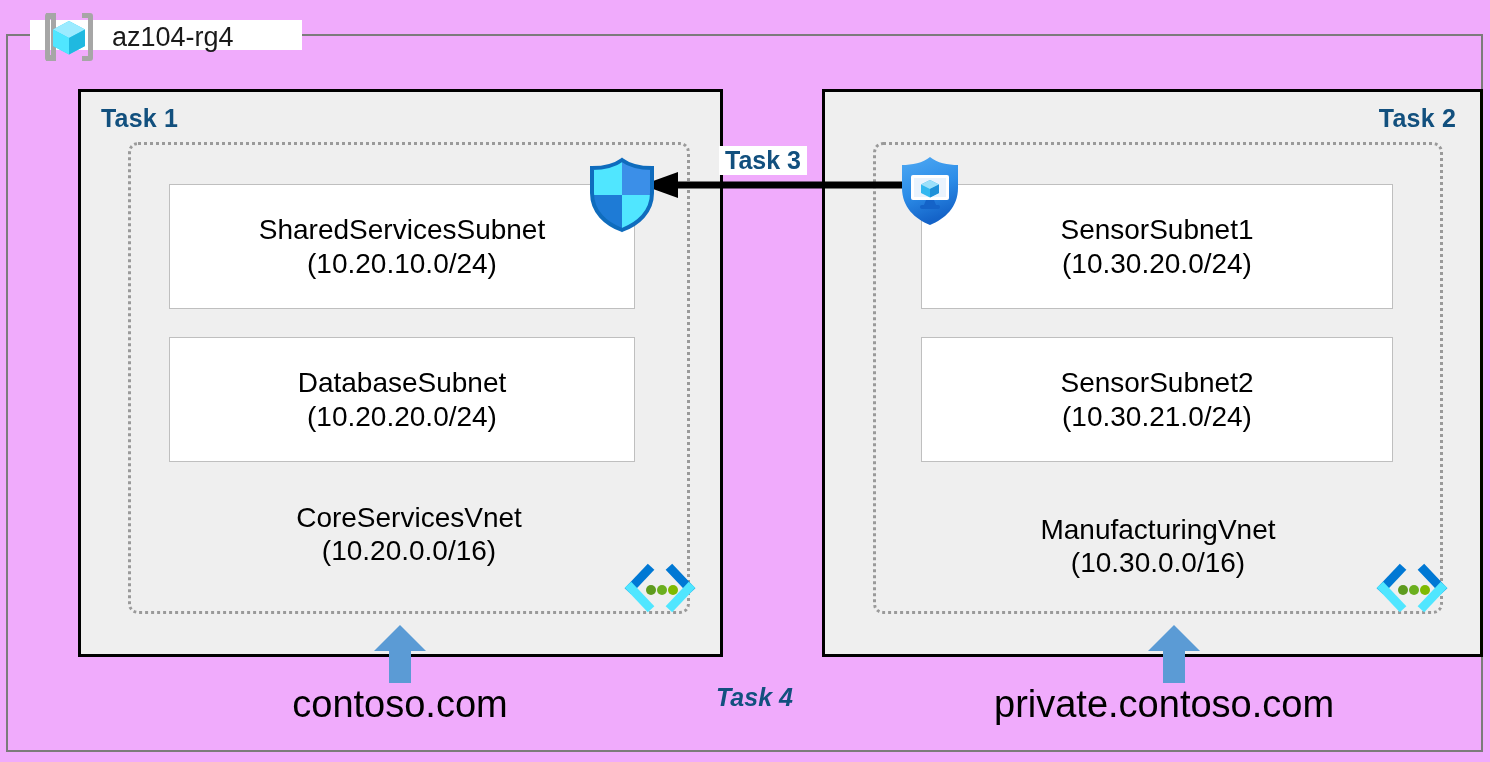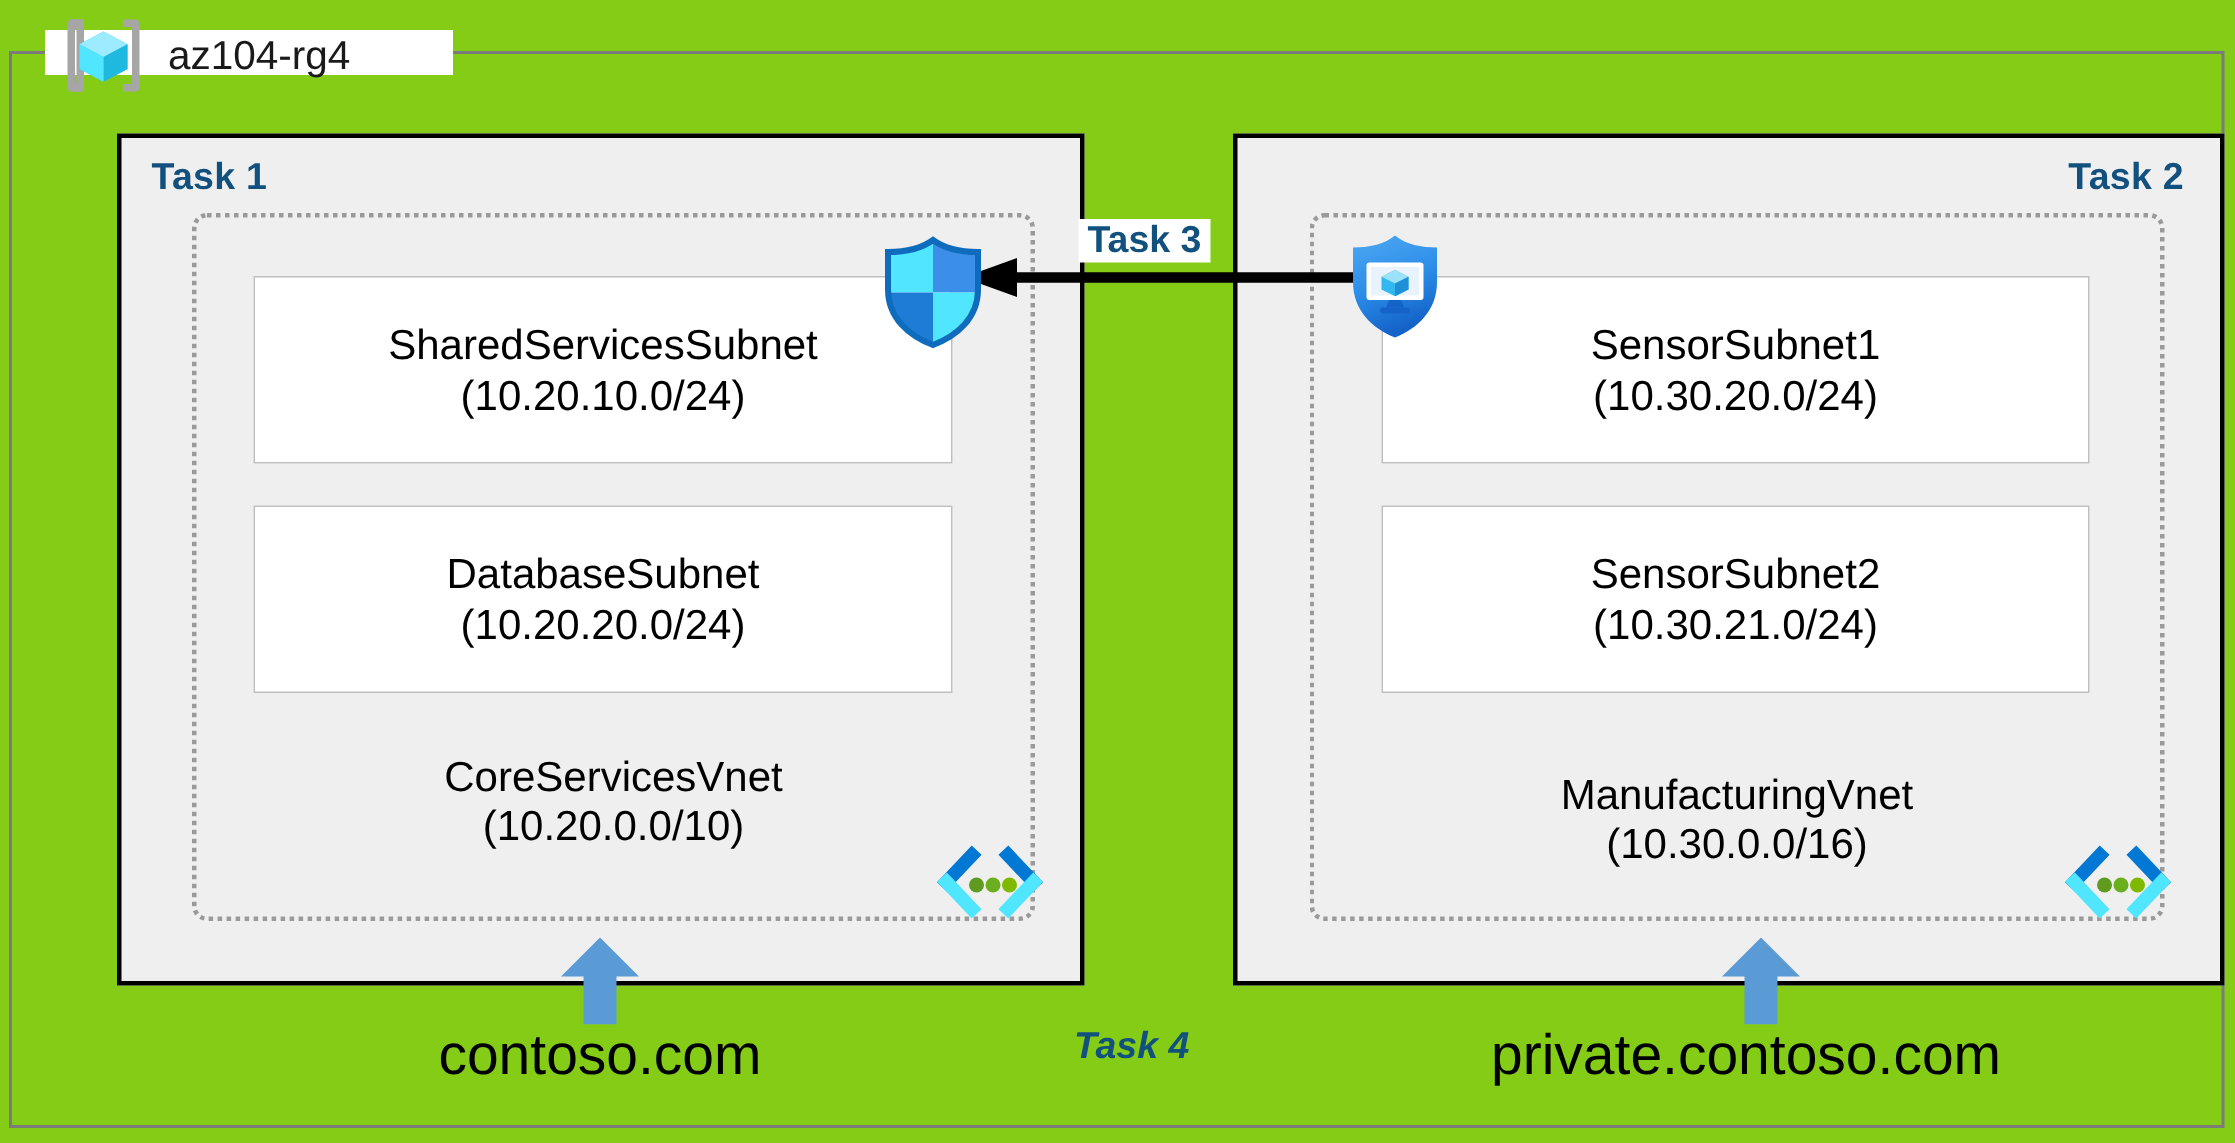--- a/index.html
+++ b/index.html
@@ -8,21 +8,21 @@
     background: #ffffff;
   }
   body {
     font-family: "Liberation Sans", sans-serif;
     color: #000000;
   }
   #canvas {
     position: relative;
     width: 1490px;
     height: 762px;
-    background: #84cc16;
+    background: #f0abfc;
     overflow: hidden;
   }
 
   
   .rg-frame {
     position: absolute;
     left: 6px;
     top: 34px;
     width: 1477px;
     height: 718px;
@@ -203,21 +203,21 @@
         <span class="line">(10.20.10.0/24)</span>
       </div>
 
       <div class="subnet" style="left:38px; top:192px; width:466px; height:125px;">
         <span class="line">DatabaseSubnet</span>
         <span class="line">(10.20.20.0/24)</span>
       </div>
 
       <div class="vnet-caption" style="top:356px;">
         <div class="line">CoreServicesVnet</div>
-        <div class="line">(10.20.0.0/10)</div>
+        <div class="line">(10.20.0.0/16)</div>
       </div>
 
       <span class="icon-abs" style="left:493px; top:418px;">
         <svg width="72" height="50" viewBox="0 0 72 50">
           <g stroke-linecap="square" stroke-width="9" fill="none">
             <path d="M24 7 L7 25" stroke="#0078D4"></path>
             <path d="M7 25 L24 43" stroke="#50E6FF"></path>
             <path d="M48 7 L65 25" stroke="#0078D4"></path>
             <path d="M65 25 L48 43" stroke="#50E6FF"></path>
           </g>

